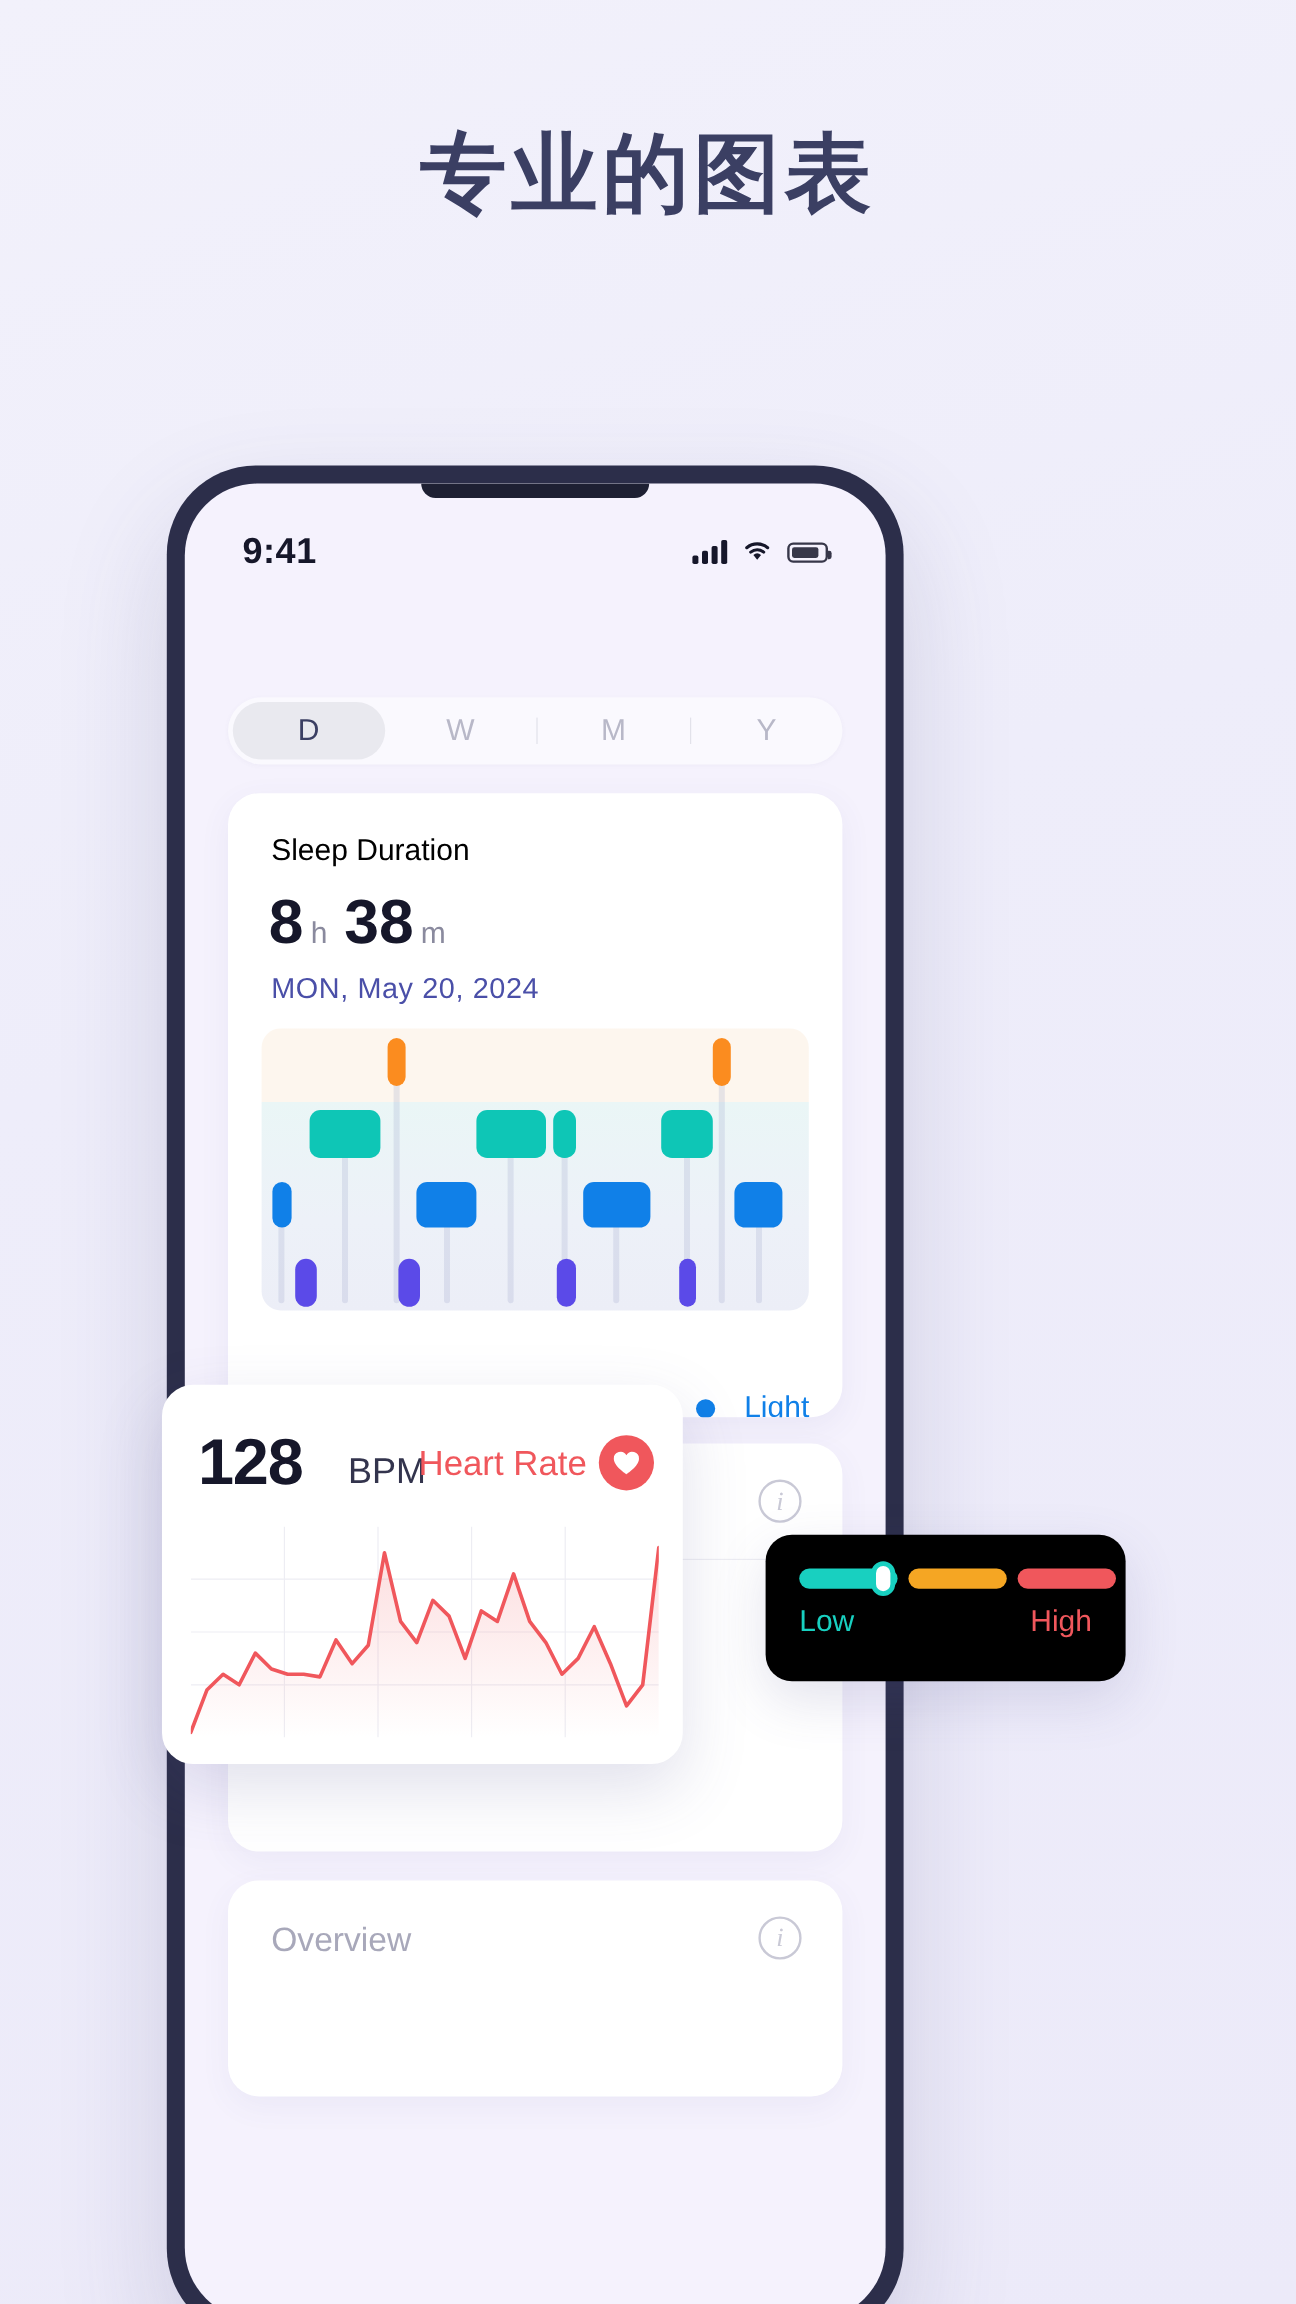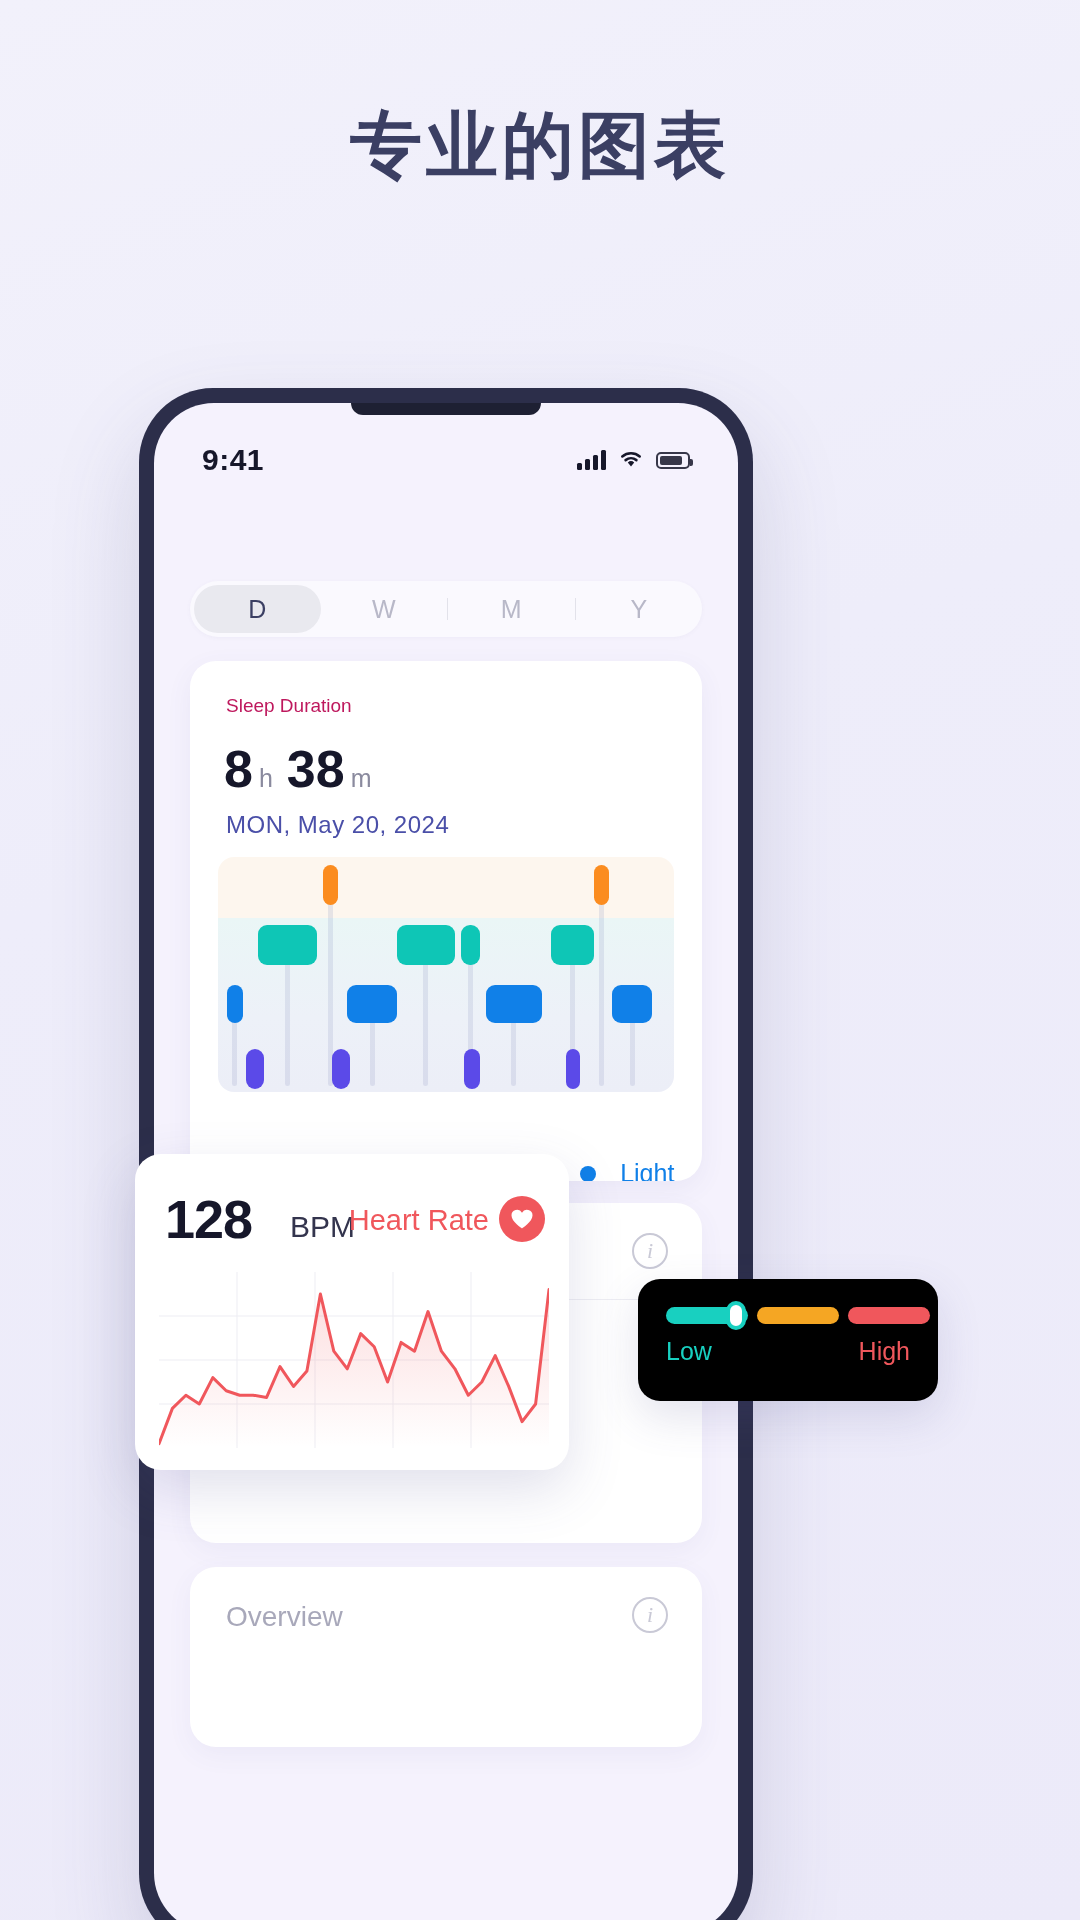--- a/index.html
+++ b/index.html
@@ -81,21 +81,21 @@
   }
   .seg.active { background:#e9e9ef; border-radius:24px; color:#3b3f63; margin-left:4px; }
   .seg-div { width:1px; height:22px; background:#e2e2ea; }
 
   
   .card-duration {
     position:absolute; top:258px; left:36px; width:512px; height:520px;
     background:#fff; border-radius:26px; box-shadow:0 8px 26px rgba(90,90,150,.07);
     overflow:hidden;
   }
-  .dur-label { position:absolute; top:34px; left:36px; font-size:19px; color:#be185d; }
+  .dur-label { position:absolute; top:34px; left:36px; font-size:25px; color:#000000; }
   .dur-value { position:absolute; top:78px; left:34px; display:flex; align-items:baseline; }
   .dur-num { font-size:52px; font-weight:bold; color:#16172a; }
   .dur-unit { font-size:25px; color:#8a8a9e; margin:0 14px 0 6px; }
   .dur-date { position:absolute; top:150px; left:36px; font-size:24px; color:#4a4fa8; letter-spacing:.5px; }
 
   
   .hypno {
     position:absolute; top:196px; left:28px; width:456px; height:235px;
     border-radius:16px; overflow:hidden;
     background:linear-gradient(180deg,#fdf6ee 0%,#fdf6ee 26%,#eaf6f6 26%,#edf1f8 68%,#eceef7 100%);

